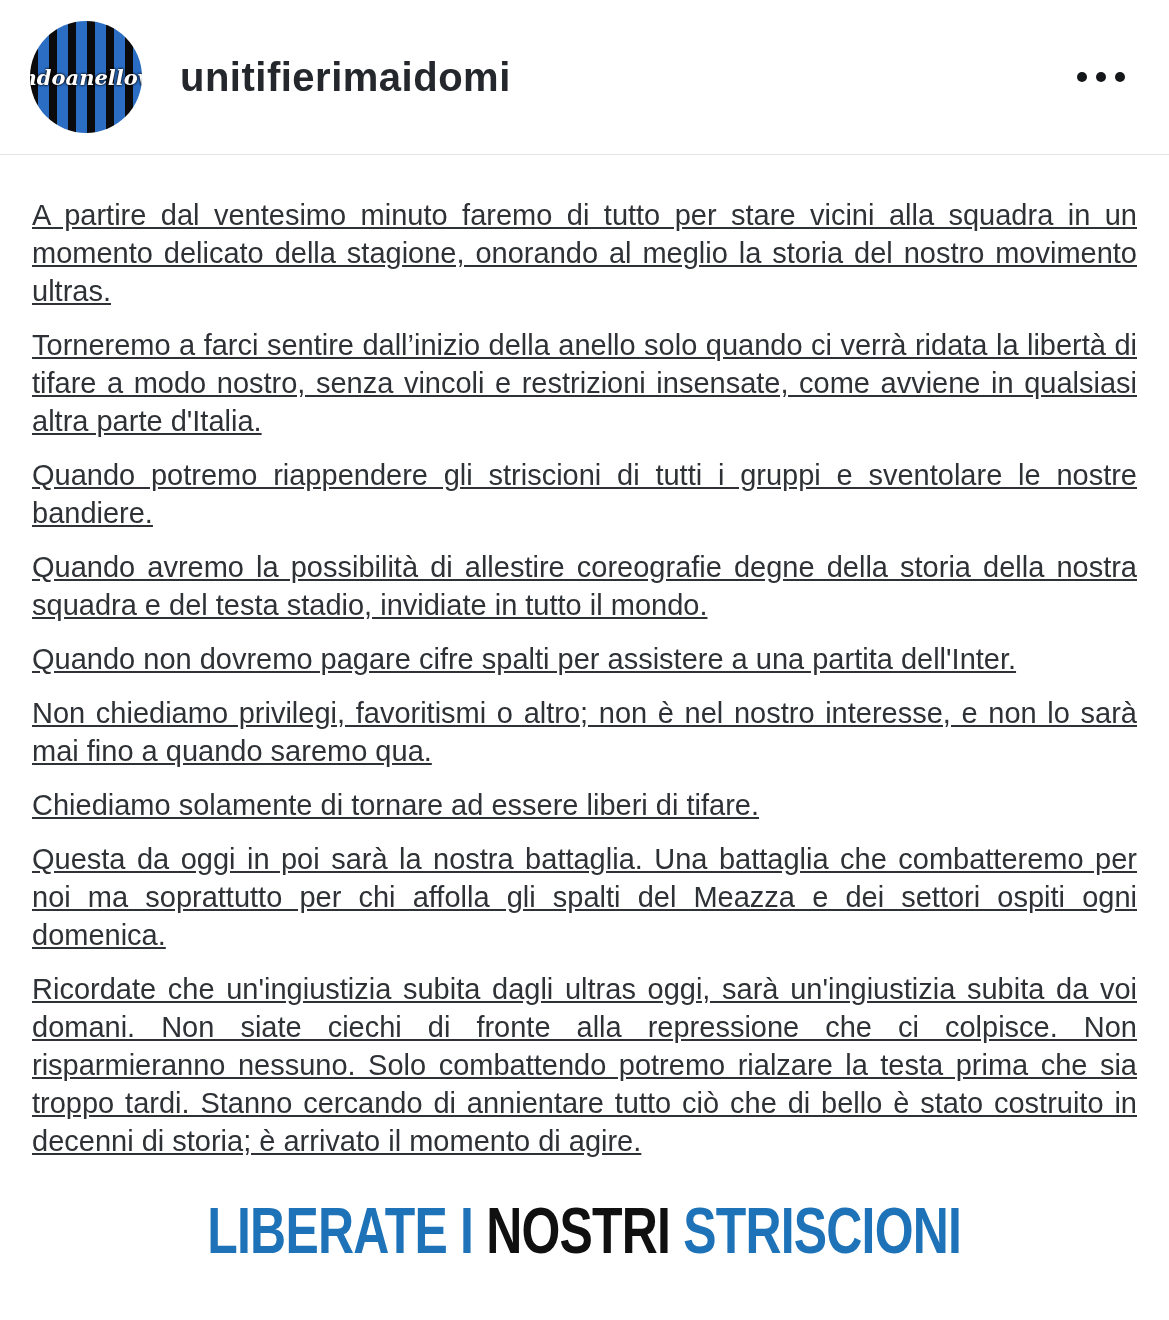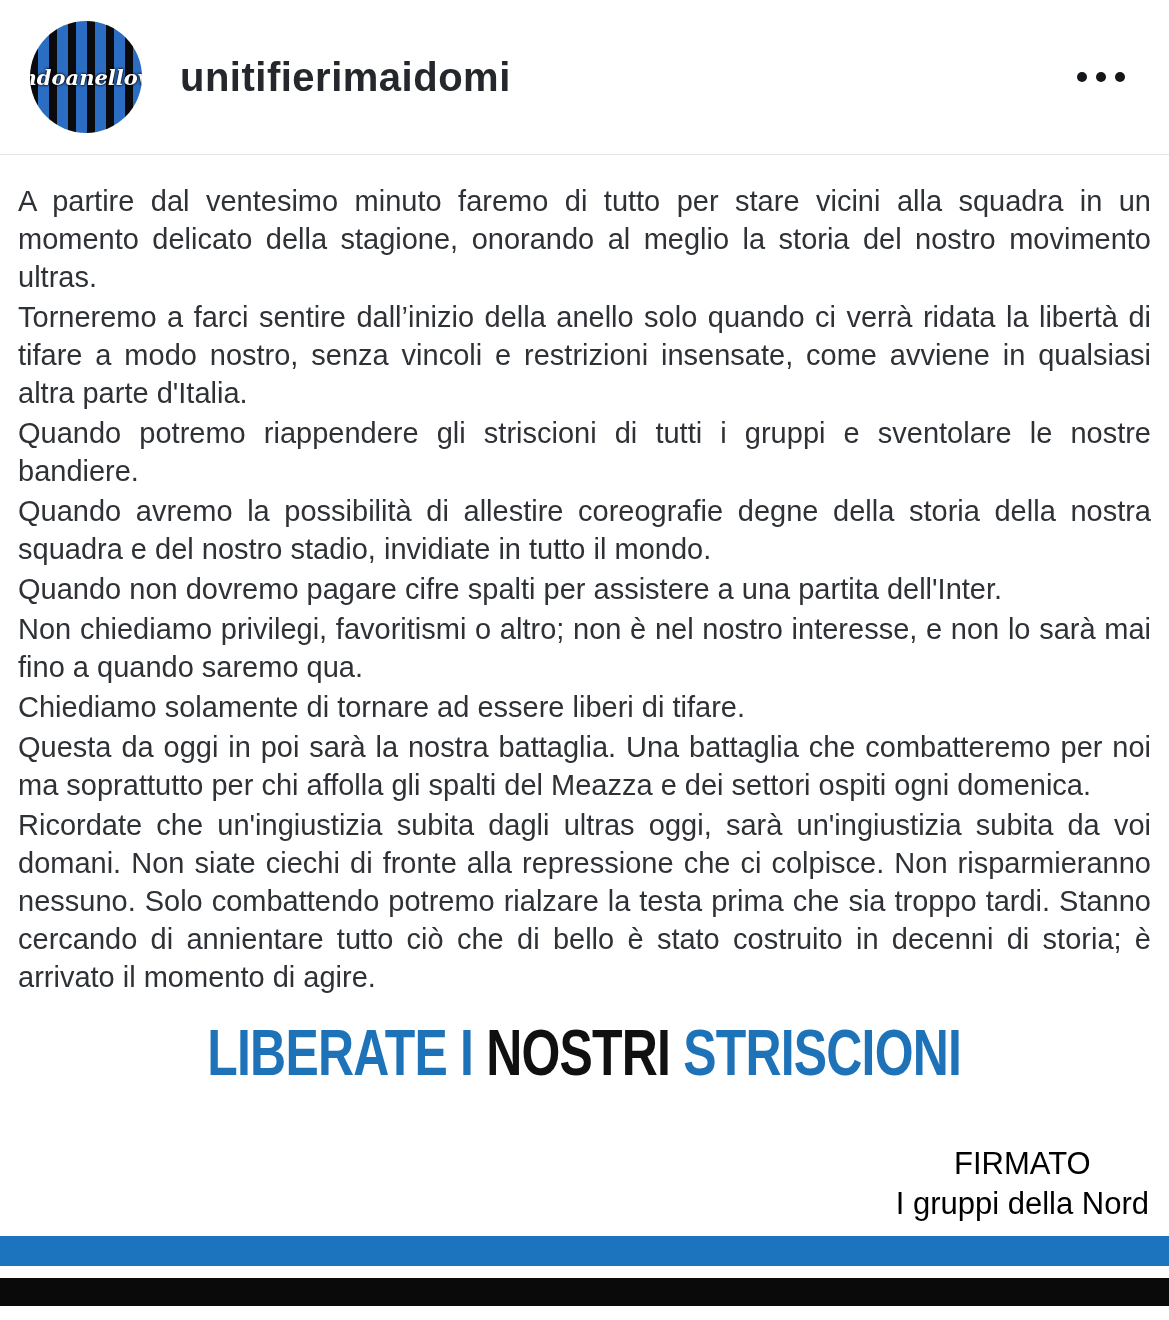--- a/index.html
+++ b/index.html
@@ -81,21 +81,22 @@
 
   
   .body-text {
     padding: 25px 16px 0 16px;
     text-align: justify;
     font-size: 29px;
     line-height: 38px;
     flex: 0 0 auto;
   }
   .body-text p {
-    margin: 2px;
+    margin: 16px;
+    text-decoration: underline;
   }
 
   
   .headline {
     margin-top: 18px;
     text-align: center;
     font-size: 64px;
     font-weight: bold;
     letter-spacing: -1px;
     white-space: nowrap;
@@ -152,21 +153,21 @@
       <i></i>
       <i></i>
     </div>
   </div>
   <div class="divider" style="background: rgb(228, 228, 228);"></div>
 
   <div class="body-text" style="color: rgb(46, 49, 53);">
     <p>A partire dal ventesimo minuto faremo di tutto per stare vicini alla squadra in un momento delicato della stagione, onorando al meglio la storia del nostro movimento ultras.</p>
     <p>Torneremo a farci sentire dall’inizio della anello solo quando ci verrà ridata la libertà di tifare a modo nostro, senza vincoli e restrizioni insensate, come avviene in qualsiasi altra parte d'Italia.</p>
     <p>Quando potremo riappendere gli striscioni di tutti i gruppi e sventolare le nostre bandiere.</p>
-    <p>Quando avremo la possibilità di allestire coreografie degne della storia della nostra squadra e del nostro stadio, invidiate in tutto il mondo.</p>
+    <p>Quando avremo la possibilità di allestire coreografie degne della storia della nostra squadra e del testa stadio, invidiate in tutto il mondo.</p>
     <p>Quando non dovremo pagare cifre spalti per assistere a una partita dell'Inter.</p>
     <p>Non chiediamo privilegi, favoritismi o altro; non è nel nostro interesse, e non lo sarà mai fino a quando saremo qua.</p>
     <p>Chiediamo solamente di tornare ad essere liberi di tifare.</p>
     <p>Questa da oggi in poi sarà la nostra battaglia. Una battaglia che combatteremo per noi ma soprattutto per chi affolla gli spalti del Meazza e dei settori ospiti ogni domenica.</p>
     <p>Ricordate che un'ingiustizia subita dagli ultras oggi, sarà un'ingiustizia subita da voi domani. Non siate ciechi di fronte alla repressione che ci colpisce. Non risparmieranno nessuno. Solo combattendo potremo rialzare la testa prima che sia troppo tardi. Stanno cercando di annientare tutto ciò che di bello è stato costruito in decenni di storia; è arrivato il momento di agire.</p>
   </div>
 
   <div class="headline">
     <span class="squeeze"><span style="color: rgb(30, 115, 184);">LIBERATE I </span><span style="color: rgb(16, 16, 16);">NOSTRI </span><span style="color: rgb(30, 115, 184);">STRISCIONI</span></span>
   </div>

